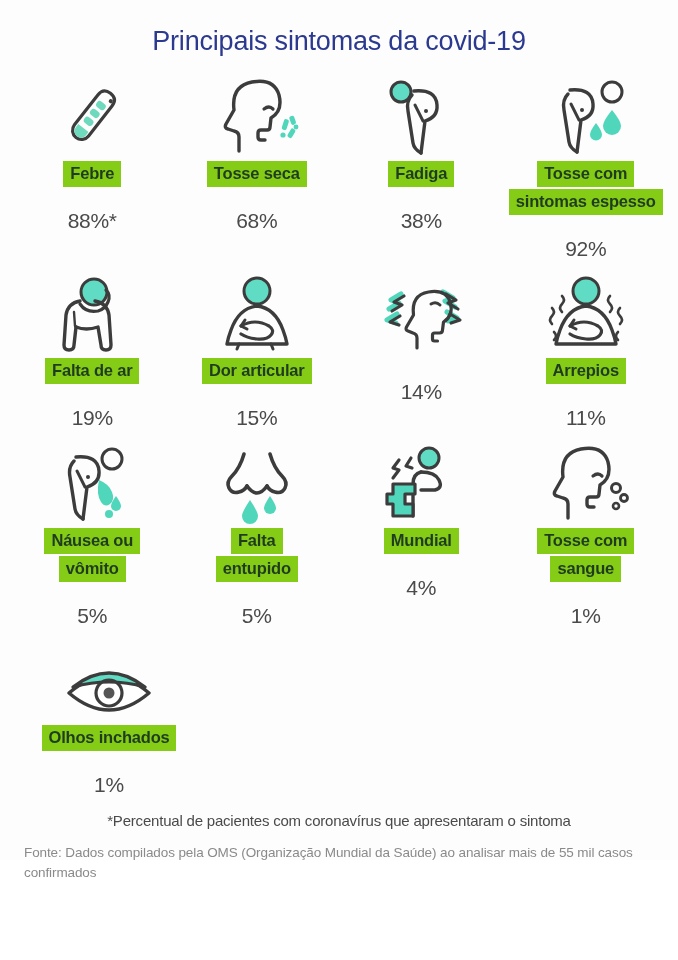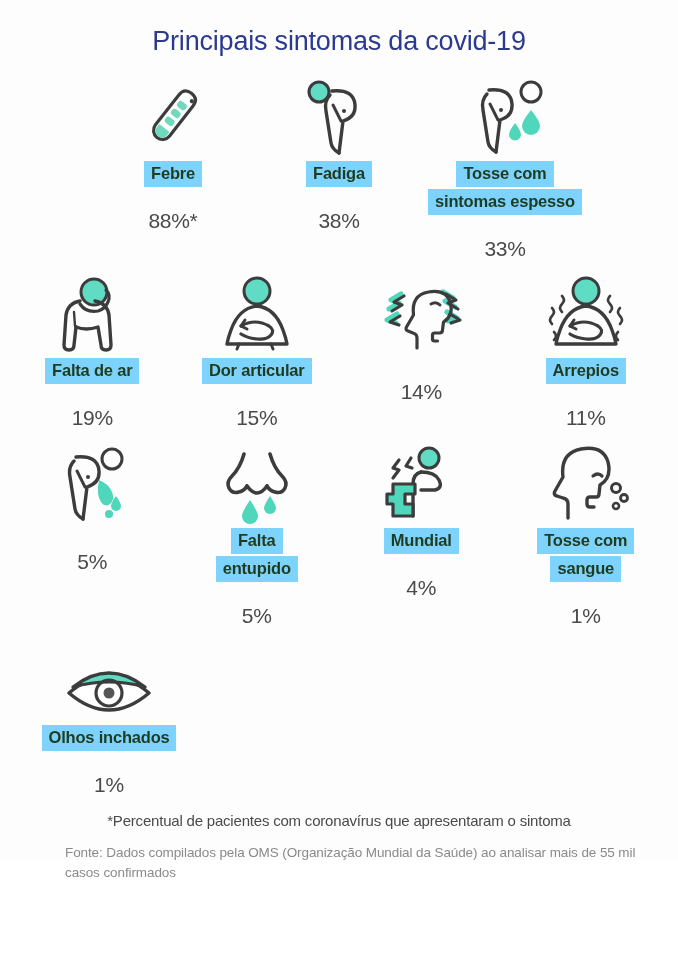--- a/index.html
+++ b/index.html
@@ -58,21 +58,21 @@
   .icon-box svg { display: block; }
 
   .labels {
     display: flex;
     flex-direction: column;
     align-items: center;
     gap: 2px;
   }
 
   .label-line {
-    background: #7dd3fc;
+    background: #84cc16;
     color: #1f3b20;
     font-size: 16.5px;
     font-weight: 700;
     line-height: 1.28;
     padding: 2px 7px 3px 7px;
     white-space: nowrap;
     letter-spacing: -0.2px;
   }
 
   .pct {
@@ -101,21 +101,20 @@
     letter-spacing: -0.2px;
   }
 
   .source {
     color: #8a8a8a;
     font-size: 13.5px;
     line-height: 1.45;
     margin-top: 14px;
     padding: 0 22px 0 24px;
     letter-spacing: -0.1px;
-    margin-left: 41px;
   }
 </style>
 </head>
 <body>
 
 <div id="page">
 
   <h1 class="title">Principais sintomas da covid-19</h1>
 
   <div class="rows">
@@ -134,20 +133,39 @@
               <circle cx="43" cy="16" r="2" fill="#3c3c3c"></circle>
             </g>
           </svg>
         </div>
         <div class="labels">
           <span class="label-line">Febre</span>
         </div>
         <div class="pct">88%*</div>
       </div>
 
+      <div class="cell">
+        <div class="icon-box">
+          <svg width="92" height="80" viewBox="0 0 92 80">
+            <path d="M28 74 V60 q0 -5 -5 -6 l-6 -2 q-4 -1 -2 -5 l8 -14 q-3 -24 18 -28 q22 -4 27 13 q4 16 -8 23 l-1 9 q0 3 -3 3 h-6 q-3 0 -3 3 v4 q0 3 3 3 h4" fill="none" stroke="#3c3c3c" stroke-width="3.4" stroke-linecap="round" stroke-linejoin="round"></path>
+            <path d="M53 32 q5 -4 9 0" fill="none" stroke="#3c3c3c" stroke-width="3.2" stroke-linecap="round"></path>
+            <g fill="#4fd6bb">
+              <rect x="72" y="42" width="5" height="11" rx="2" transform="rotate(18 74 47)"></rect>
+              <rect x="79" y="39" width="5" height="9" rx="2" transform="rotate(-20 81 43)"></rect>
+              <rect x="78" y="51" width="5" height="10" rx="2" transform="rotate(30 80 56)"></rect>
+              <circle cx="72" cy="58" r="2.6"></circle>
+              <circle cx="85" cy="50" r="2.4"></circle>
+            </g>
+          </svg>
+        </div>
+        <div class="labels">
+          <span class="label-line">Tosse seca</span>
+        </div>
+        <div class="pct">68%</div>
+      </div>
 
       <div class="cell">
         <div class="icon-box">
           <svg width="80" height="80" viewBox="0 0 80 80">
             <circle cx="20" cy="15" r="10" fill="#5fdcc3" stroke="#3c3c3c" stroke-width="3"></circle>
             <path d="M33 14 q22 -2 23 14 q1 12 -12 16 l-4 32" fill="none" stroke="#3c3c3c" stroke-width="3.4" stroke-linecap="round"></path>
             <path d="M31 18 q-6 6 -4 16 l5 32 q1 6 8 10" fill="none" stroke="#3c3c3c" stroke-width="3.4" stroke-linecap="round"></path>
             <path d="M34 28 l8 16" fill="none" stroke="#3c3c3c" stroke-width="3" stroke-linecap="round"></path>
             <circle cx="45" cy="34" r="2" fill="#3c3c3c"></circle>
           </svg>
@@ -167,21 +185,21 @@
             <circle cx="42" cy="33" r="2" fill="#3c3c3c"></circle>
             <circle cx="72" cy="15" r="10" fill="none" stroke="#3c3c3c" stroke-width="3"></circle>
             <path d="M72 33 q-9 11 -9 16 a9 9 0 0 0 18 0 q0 -5 -9 -16 z" fill="#4fd6bb"></path>
             <path d="M56 46 q-6 8 -6 11.5 a6 6 0 0 0 12 0 q0 -3.5 -6 -11.5 z" fill="#4fd6bb"></path>
           </svg>
         </div>
         <div class="labels">
           <span class="label-line">Tosse com</span>
           <span class="label-line">sintomas espesso</span>
         </div>
-        <div class="pct">33%</div>
+        <div class="pct">92%</div>
       </div>
 
     </div>
 
     <div class="row">
 
       <div class="cell">
         <div class="icon-box">
           <svg width="84" height="80" viewBox="0 0 84 80">
             <circle cx="44" cy="18" r="13" fill="#5fdcc3" stroke="#3c3c3c" stroke-width="3"></circle>
@@ -269,20 +287,24 @@
             <path d="M30 13 q22 -2 23 14 q1 12 -12 16 l-4 32" fill="none" stroke="#3c3c3c" stroke-width="3.4" stroke-linecap="round"></path>
             <path d="M28 17 q-6 6 -4 16 l5 32 q1 6 8 10" fill="none" stroke="#3c3c3c" stroke-width="3.4" stroke-linecap="round"></path>
             <path d="M31 27 l8 16" fill="none" stroke="#3c3c3c" stroke-width="3" stroke-linecap="round"></path>
             <circle cx="42" cy="33" r="2" fill="#3c3c3c"></circle>
             <circle cx="66" cy="15" r="10" fill="none" stroke="#3c3c3c" stroke-width="3"></circle>
             <path d="M53 36 q-3 14 2 22 q4 6 9 2 q5 -4 2 -12 q-3 -8 -13 -12 z" fill="#4fd6bb"></path>
             <path d="M70 52 q-5 7 -5 10 a5 5 0 0 0 10 0 q0 -3 -5 -10 z" fill="#4fd6bb"></path>
             <circle cx="63" cy="70" r="4" fill="#4fd6bb"></circle>
           </svg>
         </div>
+        <div class="labels">
+          <span class="label-line">Náusea ou</span>
+          <span class="label-line">vômito</span>
+        </div>
         <div class="pct">5%</div>
       </div>
 
       <div class="cell">
         <div class="icon-box">
           <svg width="86" height="80" viewBox="0 0 86 80">
             <path d="M30 10 q-4 14 -12 22 q-6 6 -3 12 q3 6 10 4 q5 -1 8 -6" fill="none" stroke="#3c3c3c" stroke-width="3.6" stroke-linecap="round" stroke-linejoin="round"></path>
             <path d="M56 10 q4 14 12 22 q6 6 3 12 q-3 6 -10 4 q-5 -1 -8 -6" fill="none" stroke="#3c3c3c" stroke-width="3.6" stroke-linecap="round" stroke-linejoin="round"></path>
             <path d="M33 42 q5 7 10 7 q5 0 10 -7" fill="none" stroke="#3c3c3c" stroke-width="3.6" stroke-linecap="round" stroke-linejoin="round"></path>
             <path d="M36 56 q-8 12 -8 16 a8 8 0 0 0 16 0 q0 -4 -8 -16 z" fill="#4fd6bb"></path>

